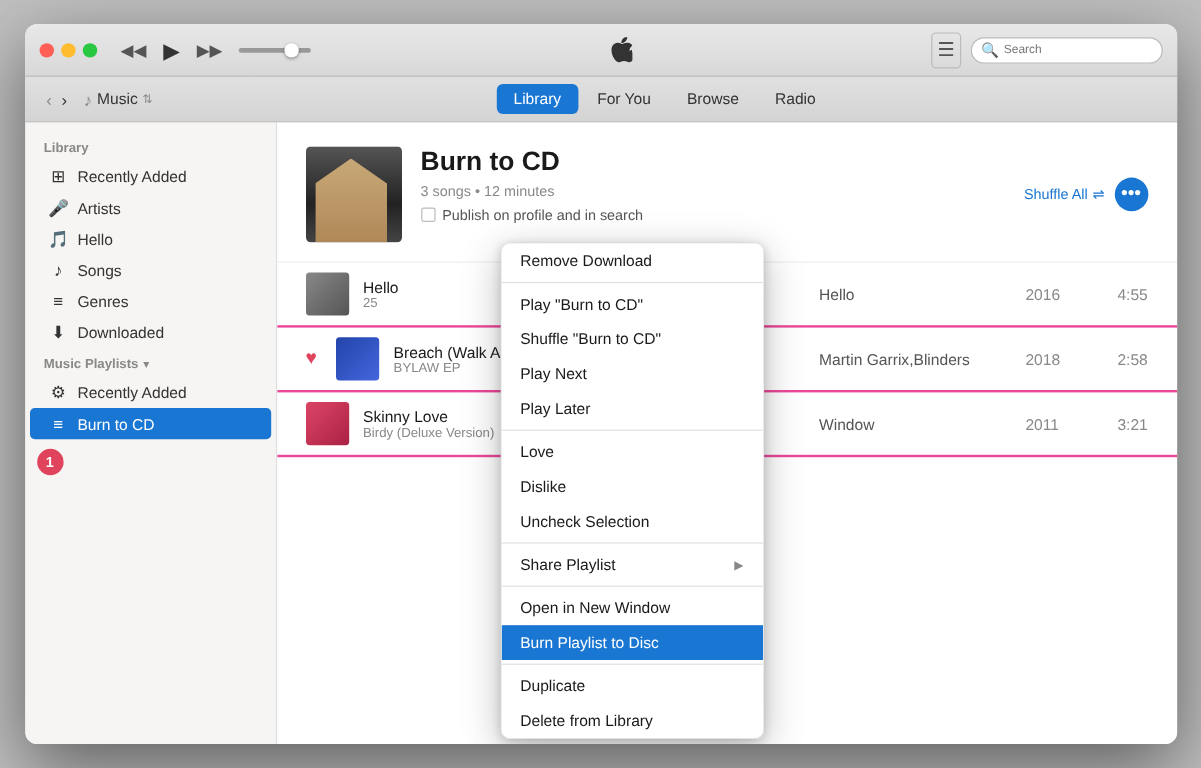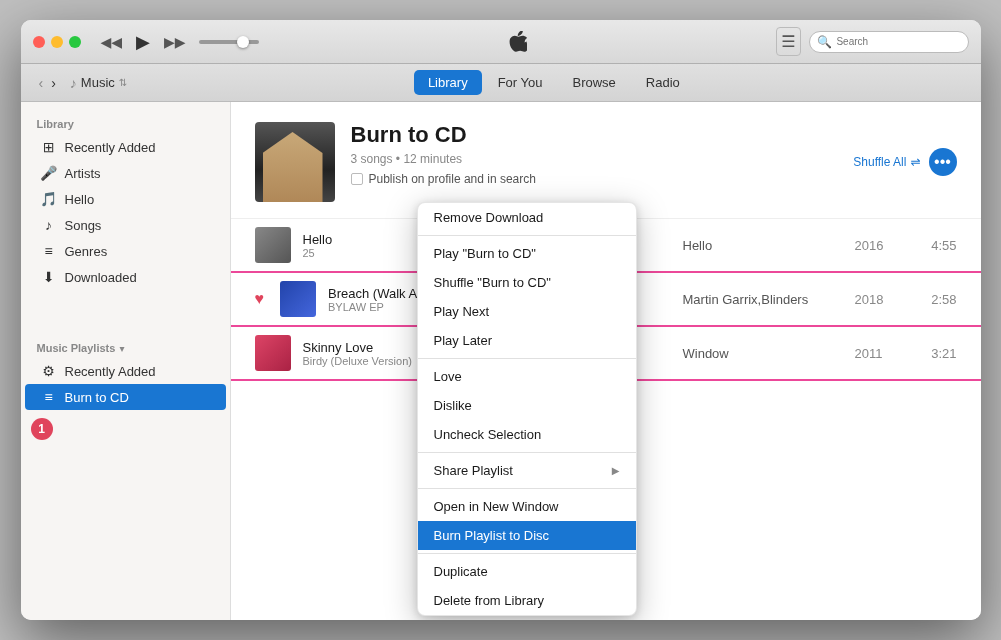--- a/index.html
+++ b/index.html
@@ -208,21 +208,20 @@
       background: #1976d2;
       color: white;
     }
     .sidebar-item .si-icon { font-size: 14px; width: 16px; text-align: center; }
     .music-playlists-header {
       display: flex;
       align-items: center;
       padding: 8px 16px 4px;
       gap: 4px;
       cursor: pointer;
-      margin-top: 44px;
     }
     .mpl-label {
       font-size: 11px;
       color: #888;
       font-weight: 600;
     }
     .mpl-chevron { font-size: 10px; color: #888; }
     
     .content {
       flex: 1;

